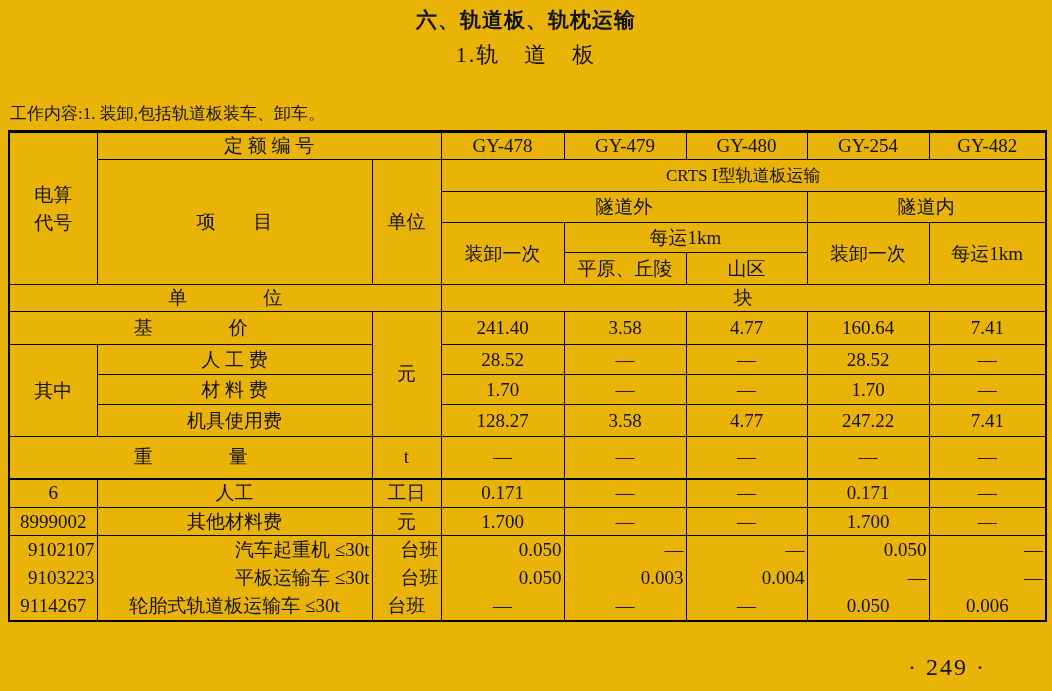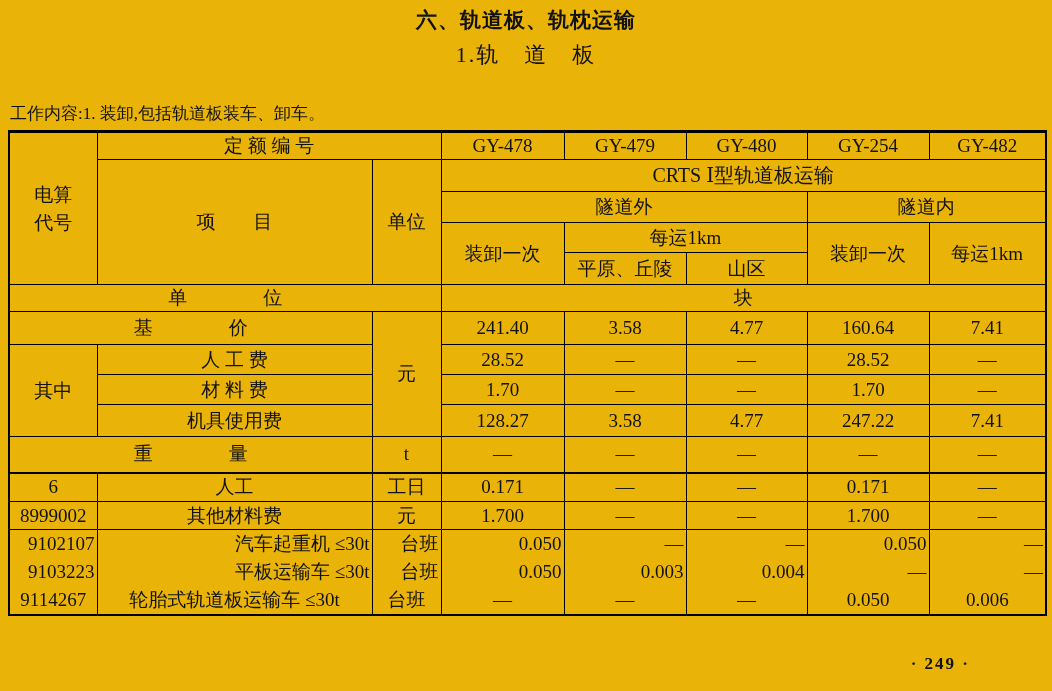--- a/index.html
+++ b/index.html
@@ -33,25 +33,25 @@
     font-size:19px;padding:0 2px;overflow:hidden;white-space:nowrap;
   }
   td.tl{text-align:left;padding-left:5px;}
   td.codecell{text-align:left;padding-left:4px;}
   tr.thick-top td{border-top:2px solid #000;}
   tr.nb td{border-bottom:none;text-align:right;}
   tr.nt td{border-top:none;}
 
   .r1{height:28px}.r2{height:32px}.r3{height:31px}.r4{height:30px}.r5{height:32px}
   .r6{height:17px}.r7{height:33px}.r8{height:30px}.r9{height:30px}.r10{height:32px}
-  .r11{height:36px}.r12{height:29px}.r13{height:28px}.r14{height:28px}.r15{height:28px}.r16{height:29px}
+  .r11{height:42px}.r12{height:29px}.r13{height:28px}.r14{height:28px}.r15{height:28px}.r16{height:29px}
 
   .two-line{line-height:1.45;}
   .pageno{
-    position:absolute;right:82px;top:654px;font-size:17px;letter-spacing:2px;font-weight:bold;
+    position:absolute;right:66px;top:654px;font-size:24px;letter-spacing:2px;
   }
 </style>
 </head>
 <body>
 
 <div class="page">
 
   <div class="title">六、轨道板、轨枕运输</div>
   <div class="subtitle">1.轨　道　板</div>
 
@@ -83,21 +83,21 @@
       <td>GY-478</td>
       <td>GY-479</td>
       <td>GY-480</td>
       <td>GY-254</td>
       <td>GY-482</td>
     </tr>
 
     <tr class="r2">
       <td rowspan="4">项　　目</td>
       <td rowspan="4">单位</td>
-      <td colspan="5" style="font-size:20px">CRTS Ⅰ型轨道板运输</td>
+      <td colspan="5" style="font-size:17px">CRTS Ⅰ型轨道板运输</td>
     </tr>
 
     <tr class="r3">
       <td colspan="3">隧道外</td>
       <td colspan="2">隧道内</td>
     </tr>
 
     <tr class="r4">
       <td rowspan="2">装卸一次</td>
       <td colspan="2">每运1km</td>

